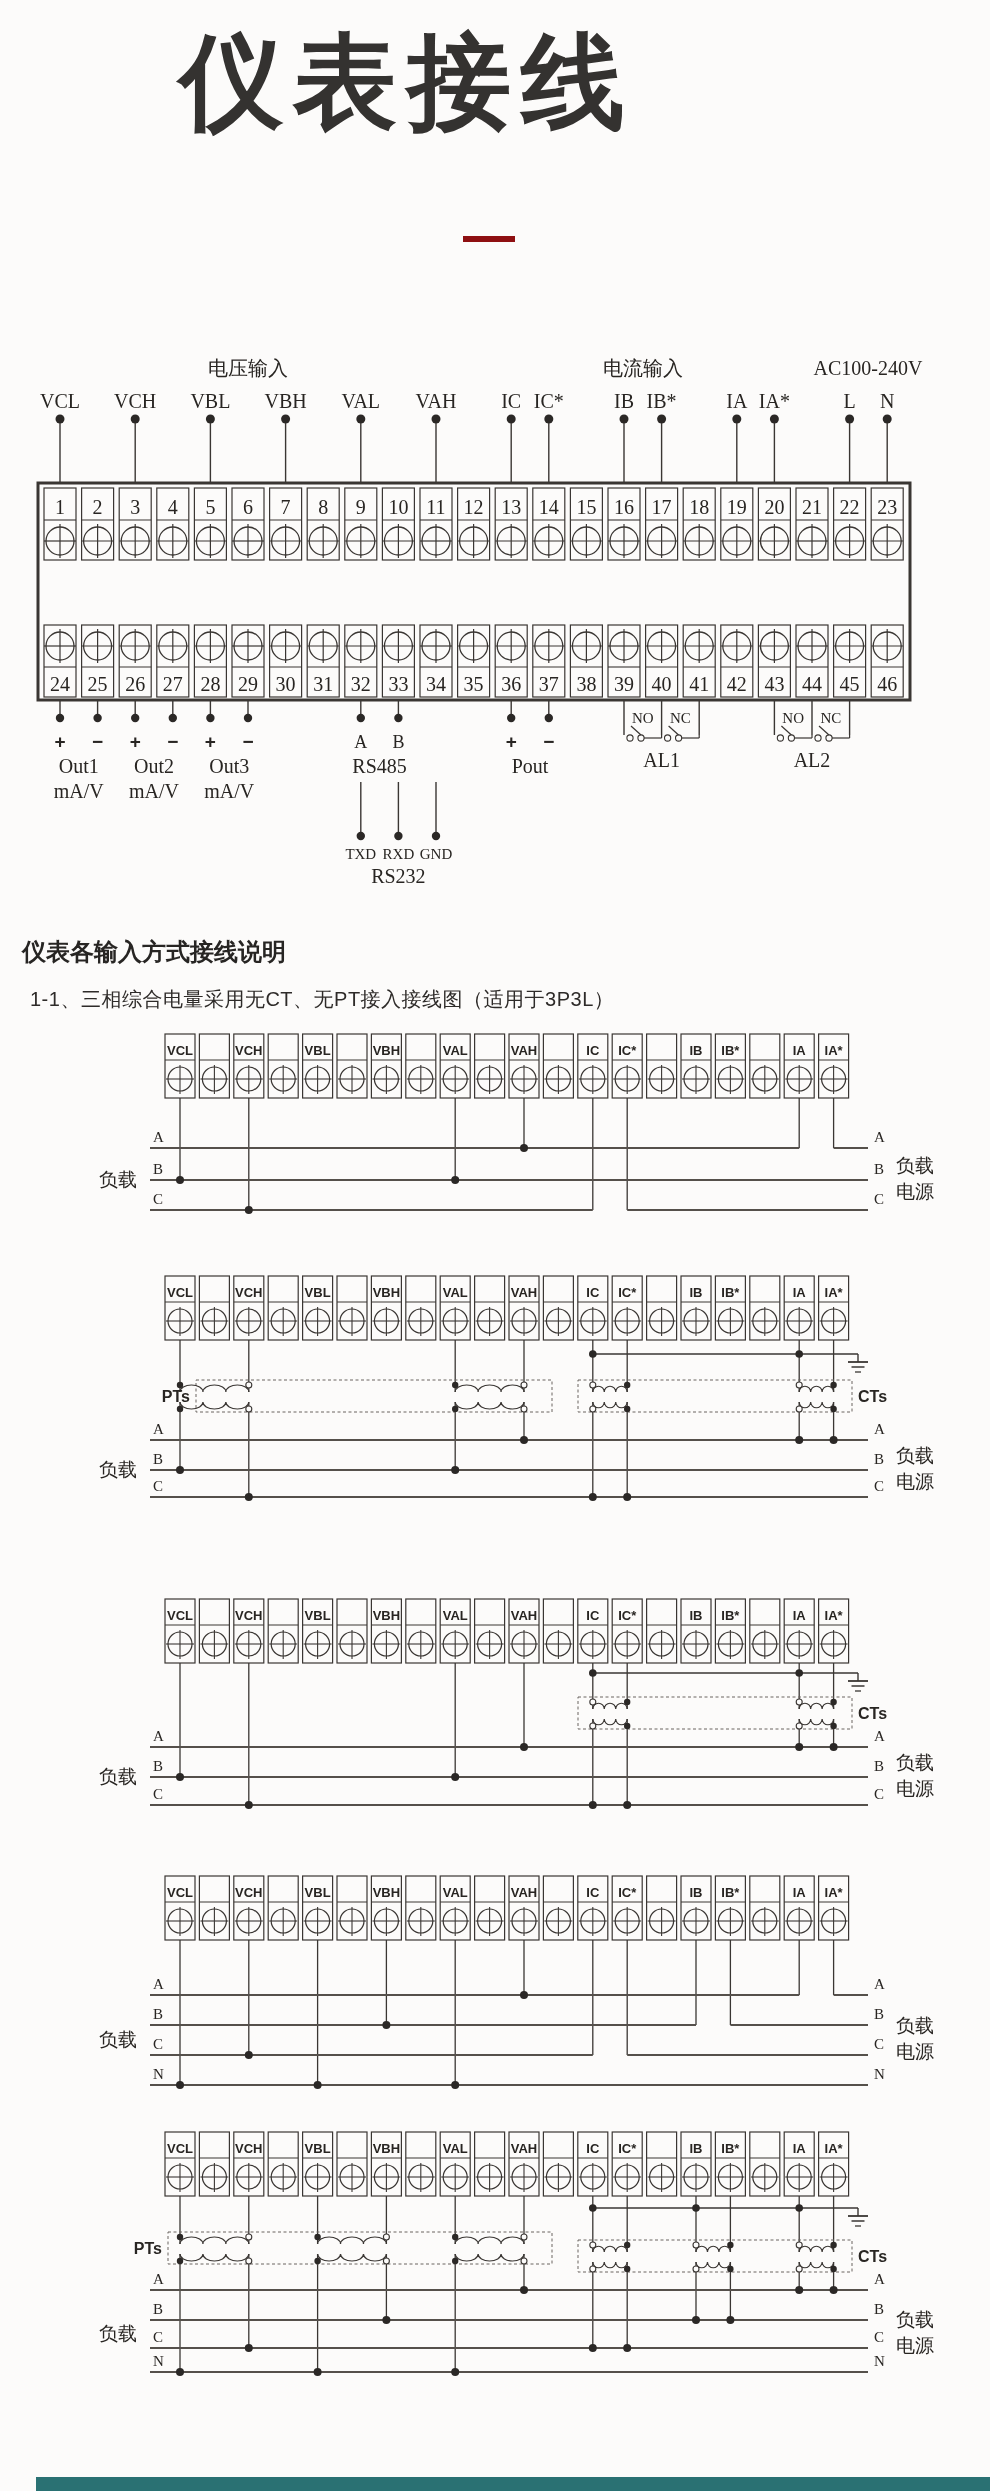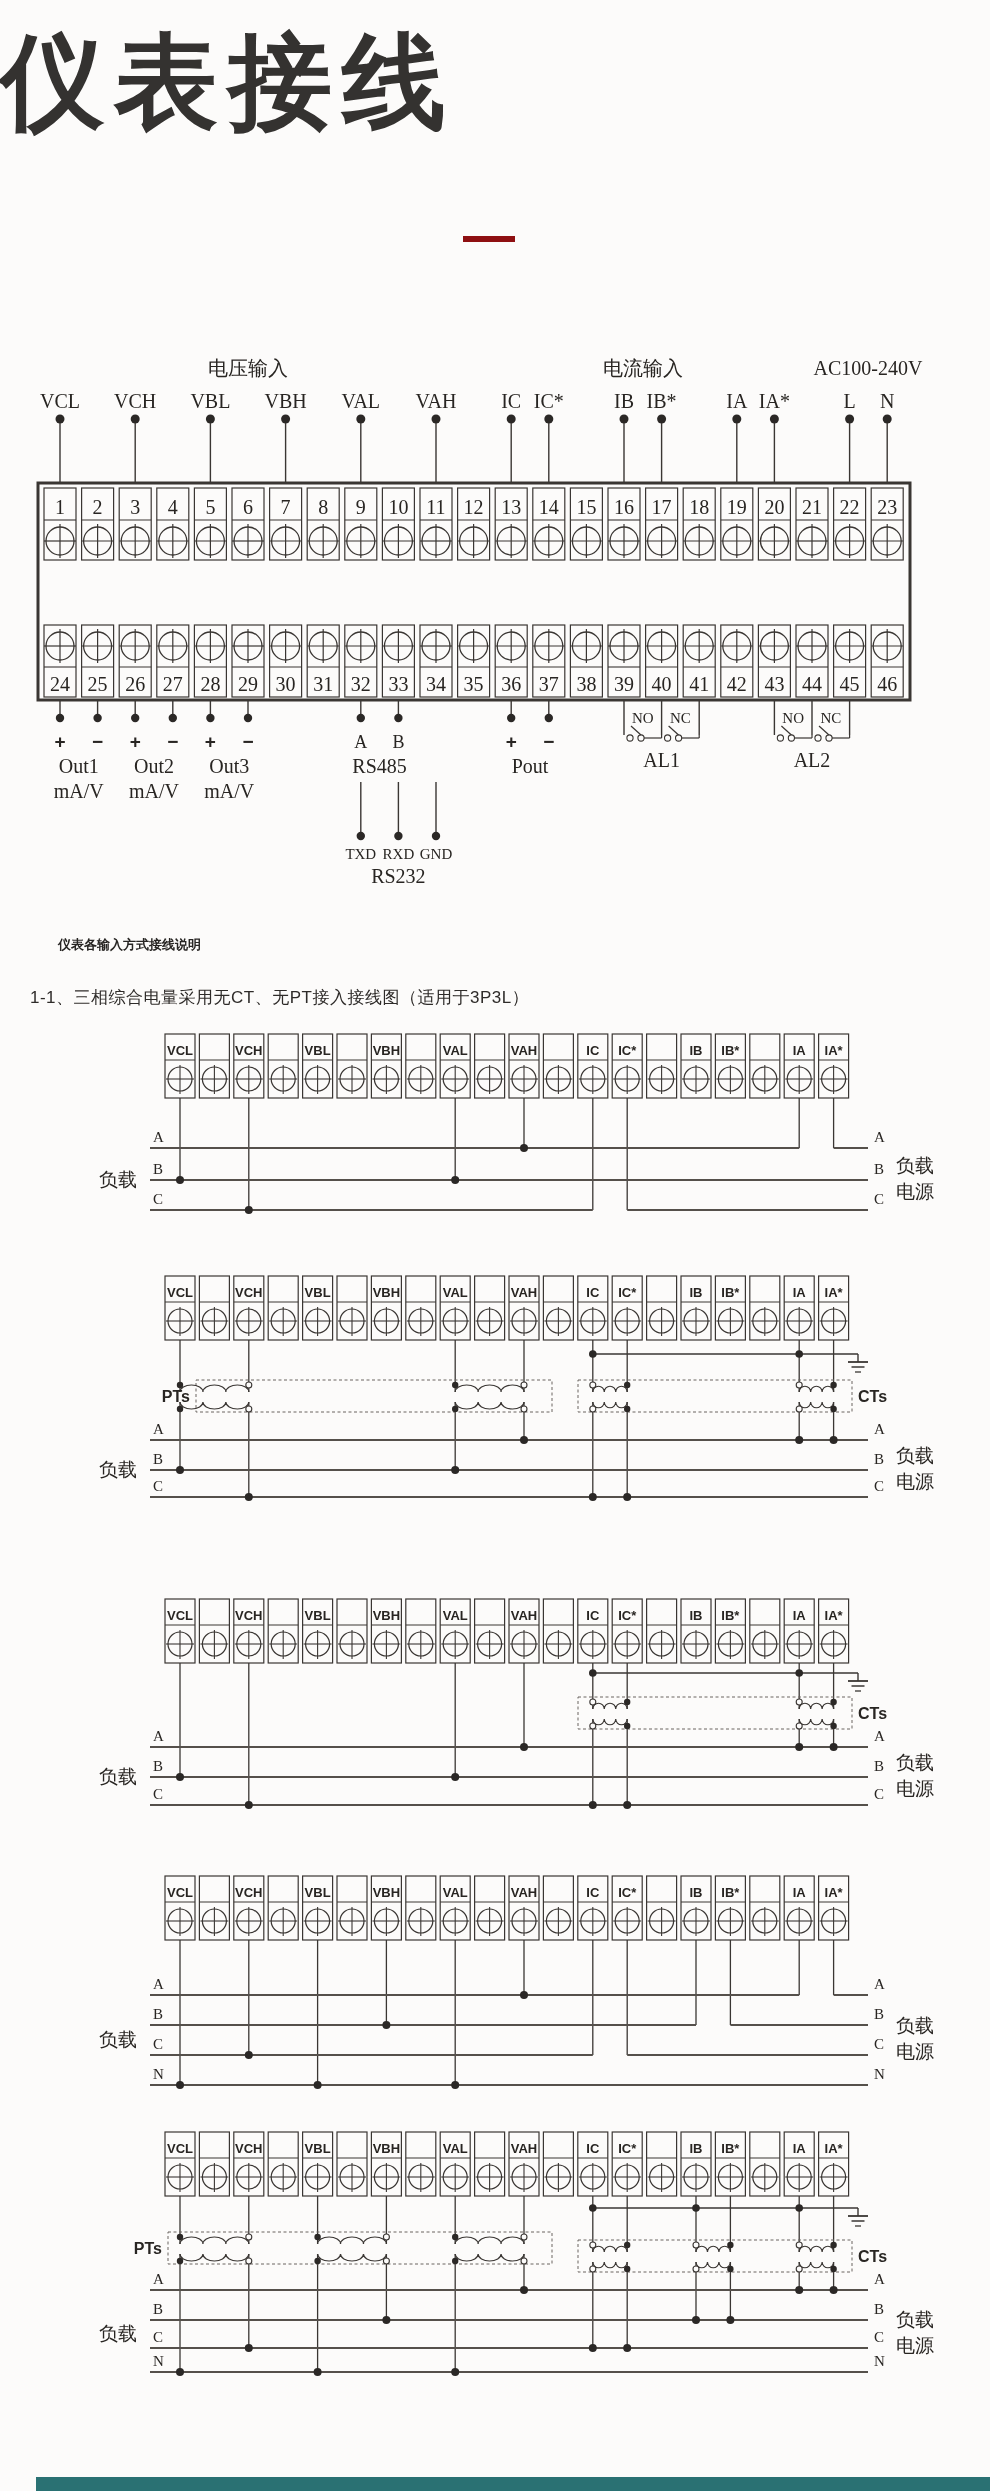--- a/index.html
+++ b/index.html
@@ -1,23 +1,23 @@
 <!DOCTYPE html>
 <html><head>
 <meta charset="utf-8">
 <style>
   html,body{margin:0;padding:0;background:#fcfbfa;}
   .page{position:relative;width:990px;height:2491px;background:#fcfbfa;overflow:hidden;
         font-family:"Liberation Sans","DejaVu Sans",sans-serif;color:#2e2b29;}
   .abs{position:absolute;}
-  .main-title{top:14px;left:0;width:814px;text-align:left;font-size:104px;font-weight:bold;
+  .main-title{top:14px;left:0;width:814px;text-align:center;font-size:104px;font-weight:bold;
         letter-spacing:10px;color:#343230;font-family:"Liberation Sans","DejaVu Sans",sans-serif;}
   .accent-dash{top:236px;left:463px;width:52px;height:6px;}
-  .section-heading{top:936px;left:22px;font-size:13px;font-weight:bold;color:#272523;margin-left:36px;}
-  .diag-title{left:30px;font-size:17px;color:#2e2b29;letter-spacing:0.5px;white-space:nowrap;}
+  .section-heading{top:936px;left:22px;font-size:24px;font-weight:bold;color:#272523;}
+  .diag-title{left:30px;font-size:20px;color:#2e2b29;letter-spacing:0.5px;white-space:nowrap;}
   svg{position:absolute;left:0;}
   .footer-bar{top:2477px;left:36px;width:954px;height:14px;}
 </style>
 </head>
 <body>
 
 <div class="page">
   <div class="abs main-title">仪表接线</div>
   <div class="abs accent-dash" style="background: rgb(142, 15, 17);"></div>
 

